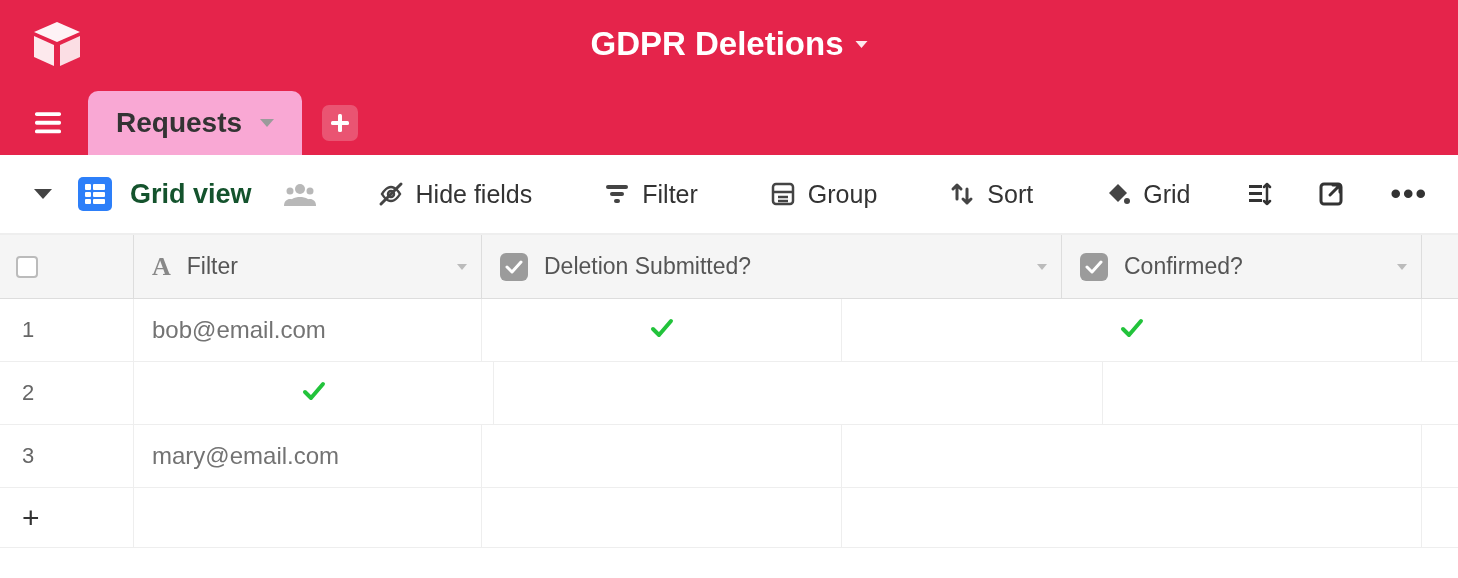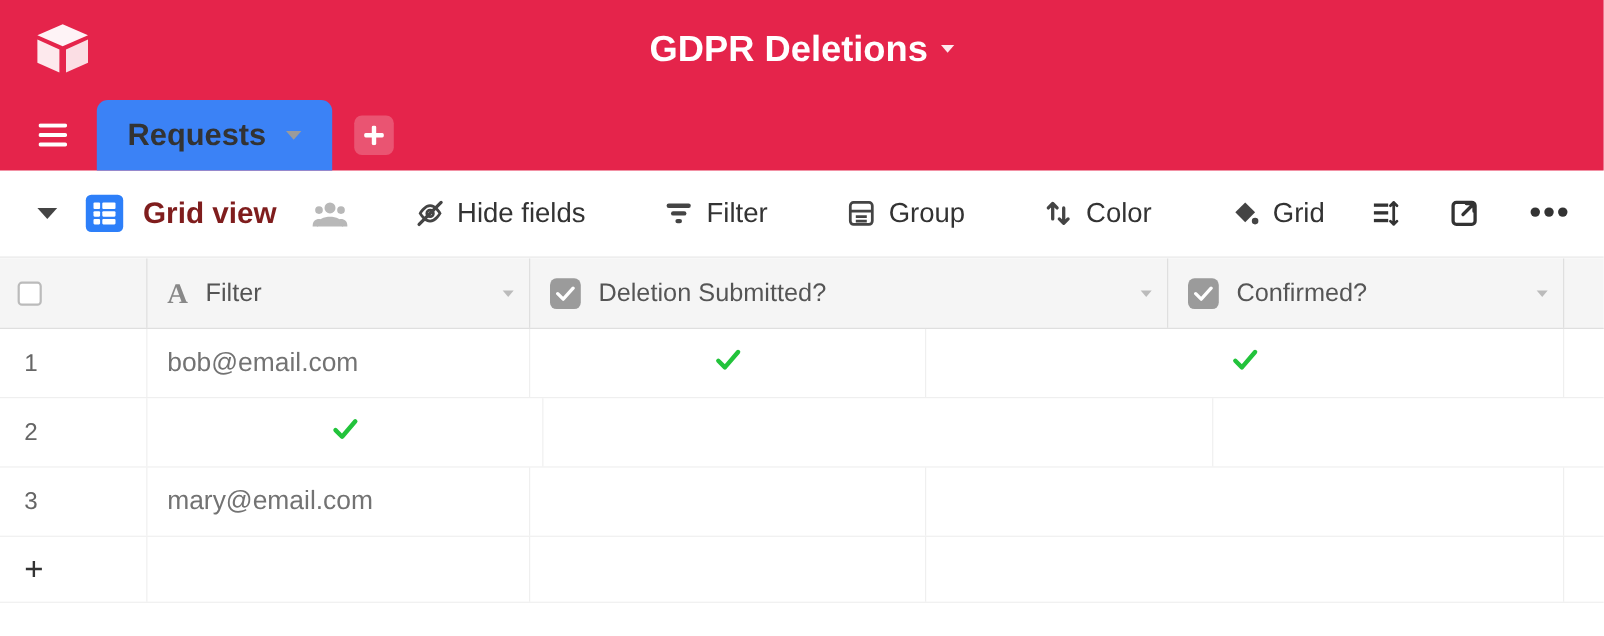--- a/index.html
+++ b/index.html
@@ -57,21 +57,21 @@
     gap: 20px;
   }
   .ham-btn {
     width: 40px; height: 40px;
     display:flex; align-items:center; justify-content:center;
     margin-bottom: 12px;
     cursor: pointer;
   }
   .ham-svg { width: 26px; height: 22px; }
   .tab {
-    background: #3b82f6;
+    background: #f9a8d4;
     border-radius: 10px 10px 0 0;
     padding: 16px 28px;
     height: 64px;
     display: flex;
     align-items: center;
     gap: 18px;
     cursor: pointer;
   }
   .tab-label { font-size: 28px; font-weight: 600; color: #333; }
   .chev-down-gray {
@@ -108,21 +108,21 @@
     margin-right: 4px;
     cursor: pointer;
   }
   .grid-icon {
     width: 34px; height: 34px;
     background: #2d7ff9;
     border-radius: 5px;
     display:flex; align-items:center; justify-content:center;
   }
   .grid-icon svg { width: 22px; height: 22px; }
-  .view-label { font-size: 27px; font-weight: 600; color: #7f1d1d; margin-left: -4px; }
+  .view-label { font-size: 27px; font-weight: 600; color: #14532d; margin-left: -4px; }
   .collab-icon {
     color: #b8b8b8;
     display: flex; align-items:center;
     font-size: 28px; margin-left: 10px; margin-right: 40px;
     cursor: pointer;
   }
   .tb-group {
     display: flex; align-items: center; gap: 12px;
     cursor: pointer;
     color: #333;
@@ -309,21 +309,21 @@
     </svg>
     <span class="tb-text">Group</span>
   </div>
   <div class="tb-spacer-sm"></div>
 
   <div class="tb-group">
     <svg viewBox="0 0 26 26" fill="currentColor">
       <path d="M8 4 L8 18 M4 8 L8 4 L12 8" fill="none" stroke="currentColor" stroke-width="3" stroke-linecap="round" stroke-linejoin="round"></path>
       <path d="M18 22 L18 8 M14 18 L18 22 L22 18" fill="none" stroke="currentColor" stroke-width="3" stroke-linecap="round" stroke-linejoin="round"></path>
     </svg>
-    <span class="tb-text">Color</span>
+    <span class="tb-text">Sort</span>
   </div>
   <div class="tb-spacer-sm"></div>
 
   <div class="tb-group">
     <svg viewBox="0 0 26 26" fill="currentColor">
       <path d="M13 3 L22 12 L13 21 L4 12 Z"></path>
       <circle cx="22" cy="20" r="3"></circle>
     </svg>
     <span class="tb-text">Grid</span>
   </div>

